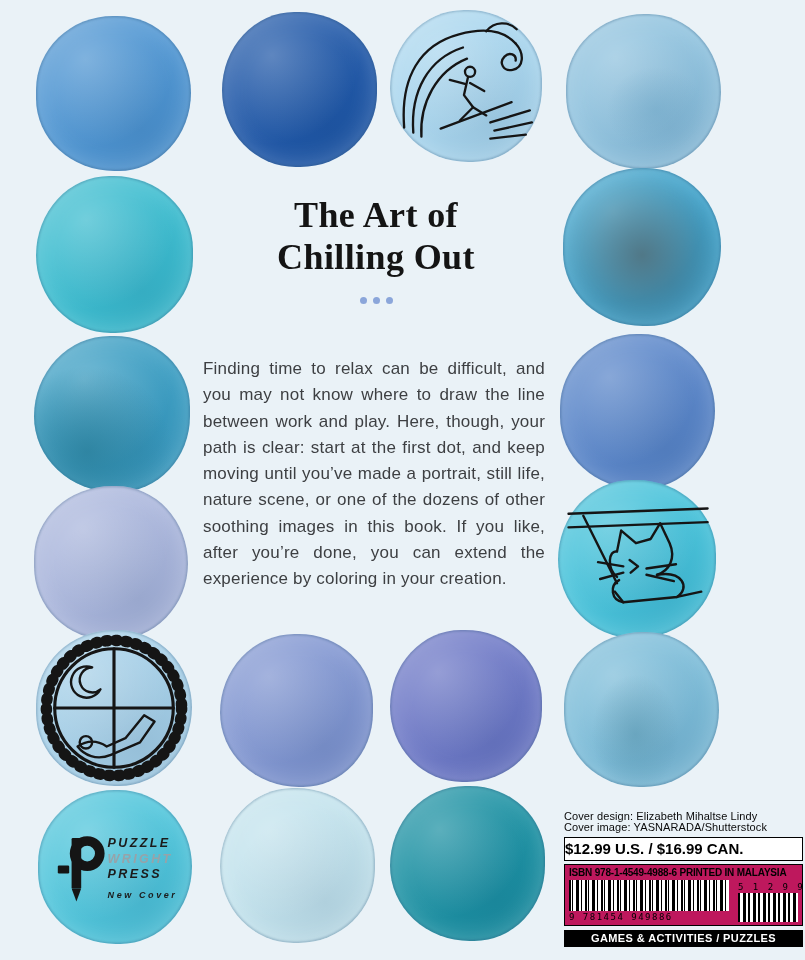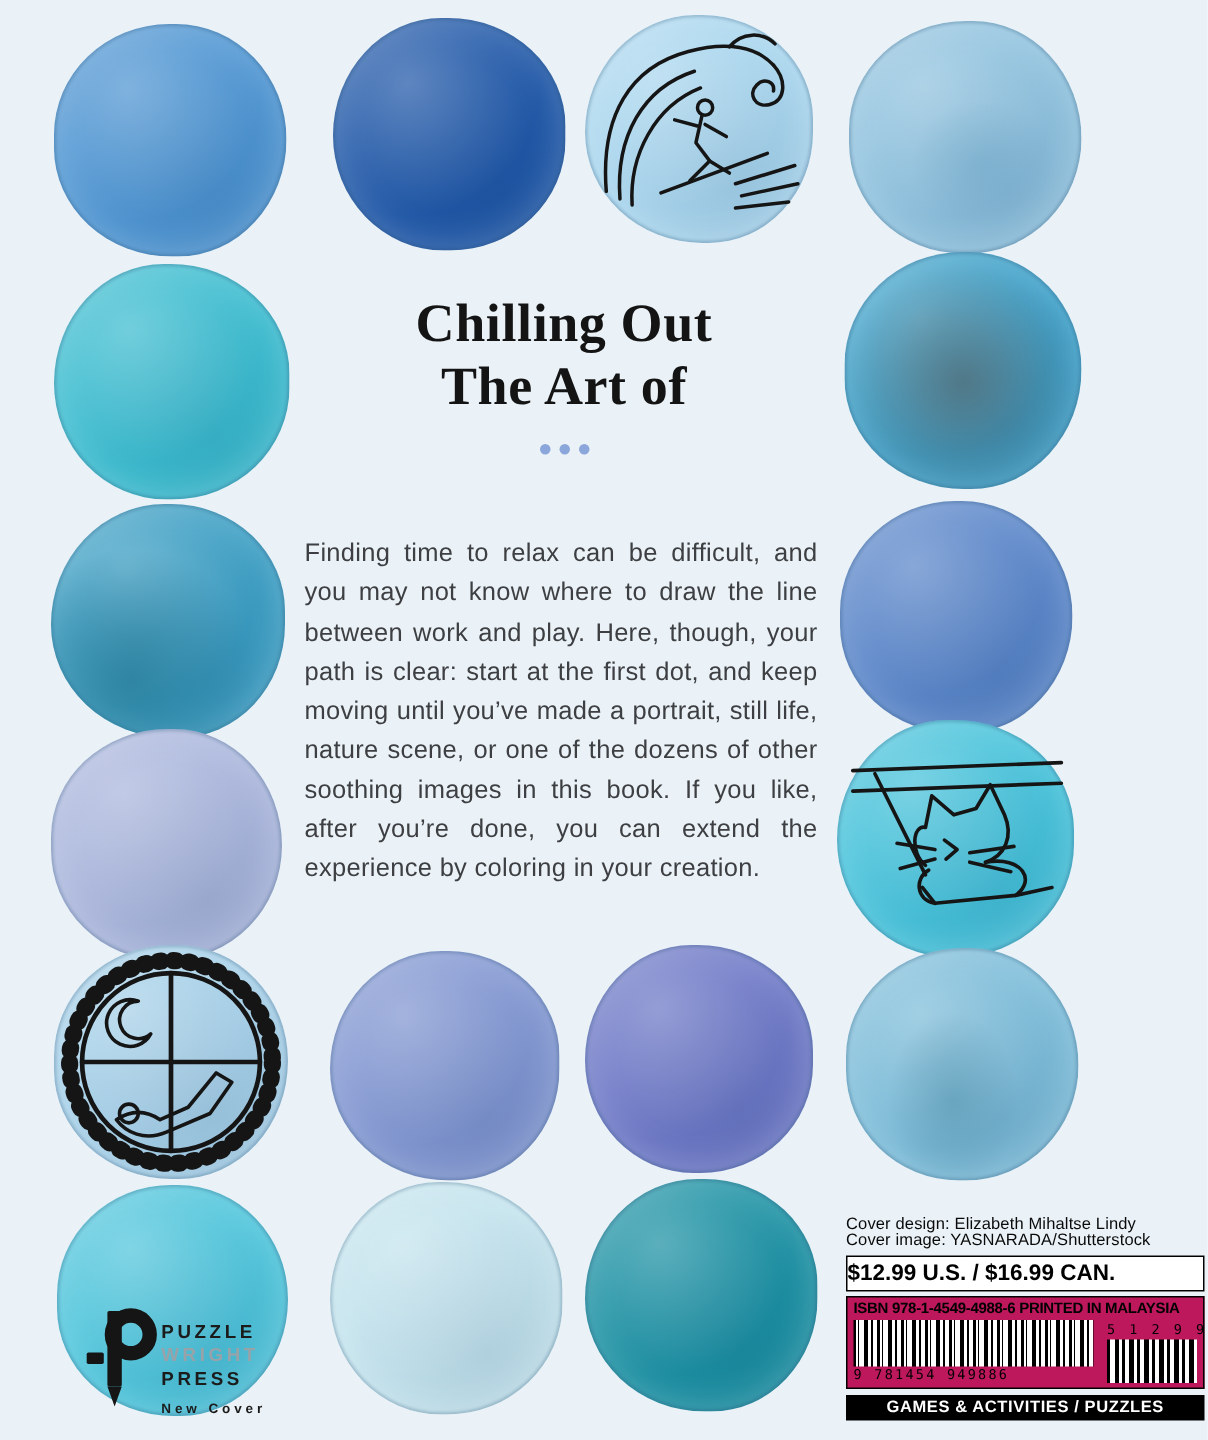--- a/index.html
+++ b/index.html
@@ -35,21 +35,21 @@
     font-family:"Liberation Serif","DejaVu Serif",serif;
     font-weight:700;font-size:36px;line-height:42px;color:#141414;letter-spacing:.4px;margin:0;
   }
   .divider-dots{position:absolute;left:190px;top:290px;width:372px;text-align:center;}
   .divider-dots span{display:inline-block;width:7px;height:7px;border-radius:50%;background:var(--dotc);margin:0 3px;}
   .blurb{
     position:absolute;left:203px;top:308px;width:342px;
     font-size:17px;line-height:26.3px;color:#3d3f42;text-align:justify;letter-spacing:.2px;margin-top:48px;
   }
   
-  .press-logo{position:absolute;inset:0;display:flex;align-items:flex-end;justify-content:center;gap:1px;padding-top:2px;}
+  .press-logo{position:absolute;inset:0;display:flex;align-items:center;justify-content:center;gap:1px;padding-top:2px;font-style:italic;}
   .press-name{font-weight:700;font-size:12.5px;line-height:15.5px;letter-spacing:2.4px;color:#1b1b1b;}
   .press-name .lt2{color:var(--wrightc);}
   .press-city{font-weight:700;font-size:9px;letter-spacing:2.6px;color:#1b1b1b;margin-top:7px;}
   
   .retail{position:absolute;left:564px;top:811px;width:239px;}
   .credits{font-size:11px;line-height:11px;font-weight:400;color:#0a0a0a;letter-spacing:.1px;}
   .price-box{margin-top:4px;border:1.5px solid #000;background:#fff;text-align:left;
     font-weight:700;font-size:15px;padding:2px 0 3px;color:#000;}
   .isbn-box{margin-top:3px;border:1.5px solid #000;background:#be185d;padding:2px 4px 3px;}
   .isbn-line{font-weight:700;font-size:10px;letter-spacing:-.2px;color:#000;white-space:nowrap;}
@@ -136,22 +136,22 @@
         </div>
         <div class="press-city">New Cover</div>
       </div>
     </div>
   </div>
   <div class="circle v2" style="left: 220px; top: 788px; --d: 155px; --c: #c3e3ed;"></div>
   <div class="circle v3" style="left: 390px; top: 786px; --d: 155px; --c: #1c91a3;"></div>
 
   <div class="title-block">
     <h1 class="title">
+      <span style="display:block">The Art of</span>
       <span style="display:block">Chilling Out</span>
-      <span style="display:block">The Art of</span>
     </h1>
   </div>
   <div class="divider-dots" style="--dotc: #8ba6da;">
     <span></span><span></span><span></span>
   </div>
   <p class="blurb">Finding time to relax can be difficult, and you may not know where to draw the line between work and play. Here, though, your path is clear: start at the first dot, and keep moving until you’ve made a portrait, still life, nature scene, or one of the dozens of other soothing images in this book. If you like, after you’re done, you can extend the experience by coloring in your creation.</p>
 
   <div class="retail">
     <div class="credits">
       <div>Cover design: Elizabeth Mihaltse Lindy</div>

